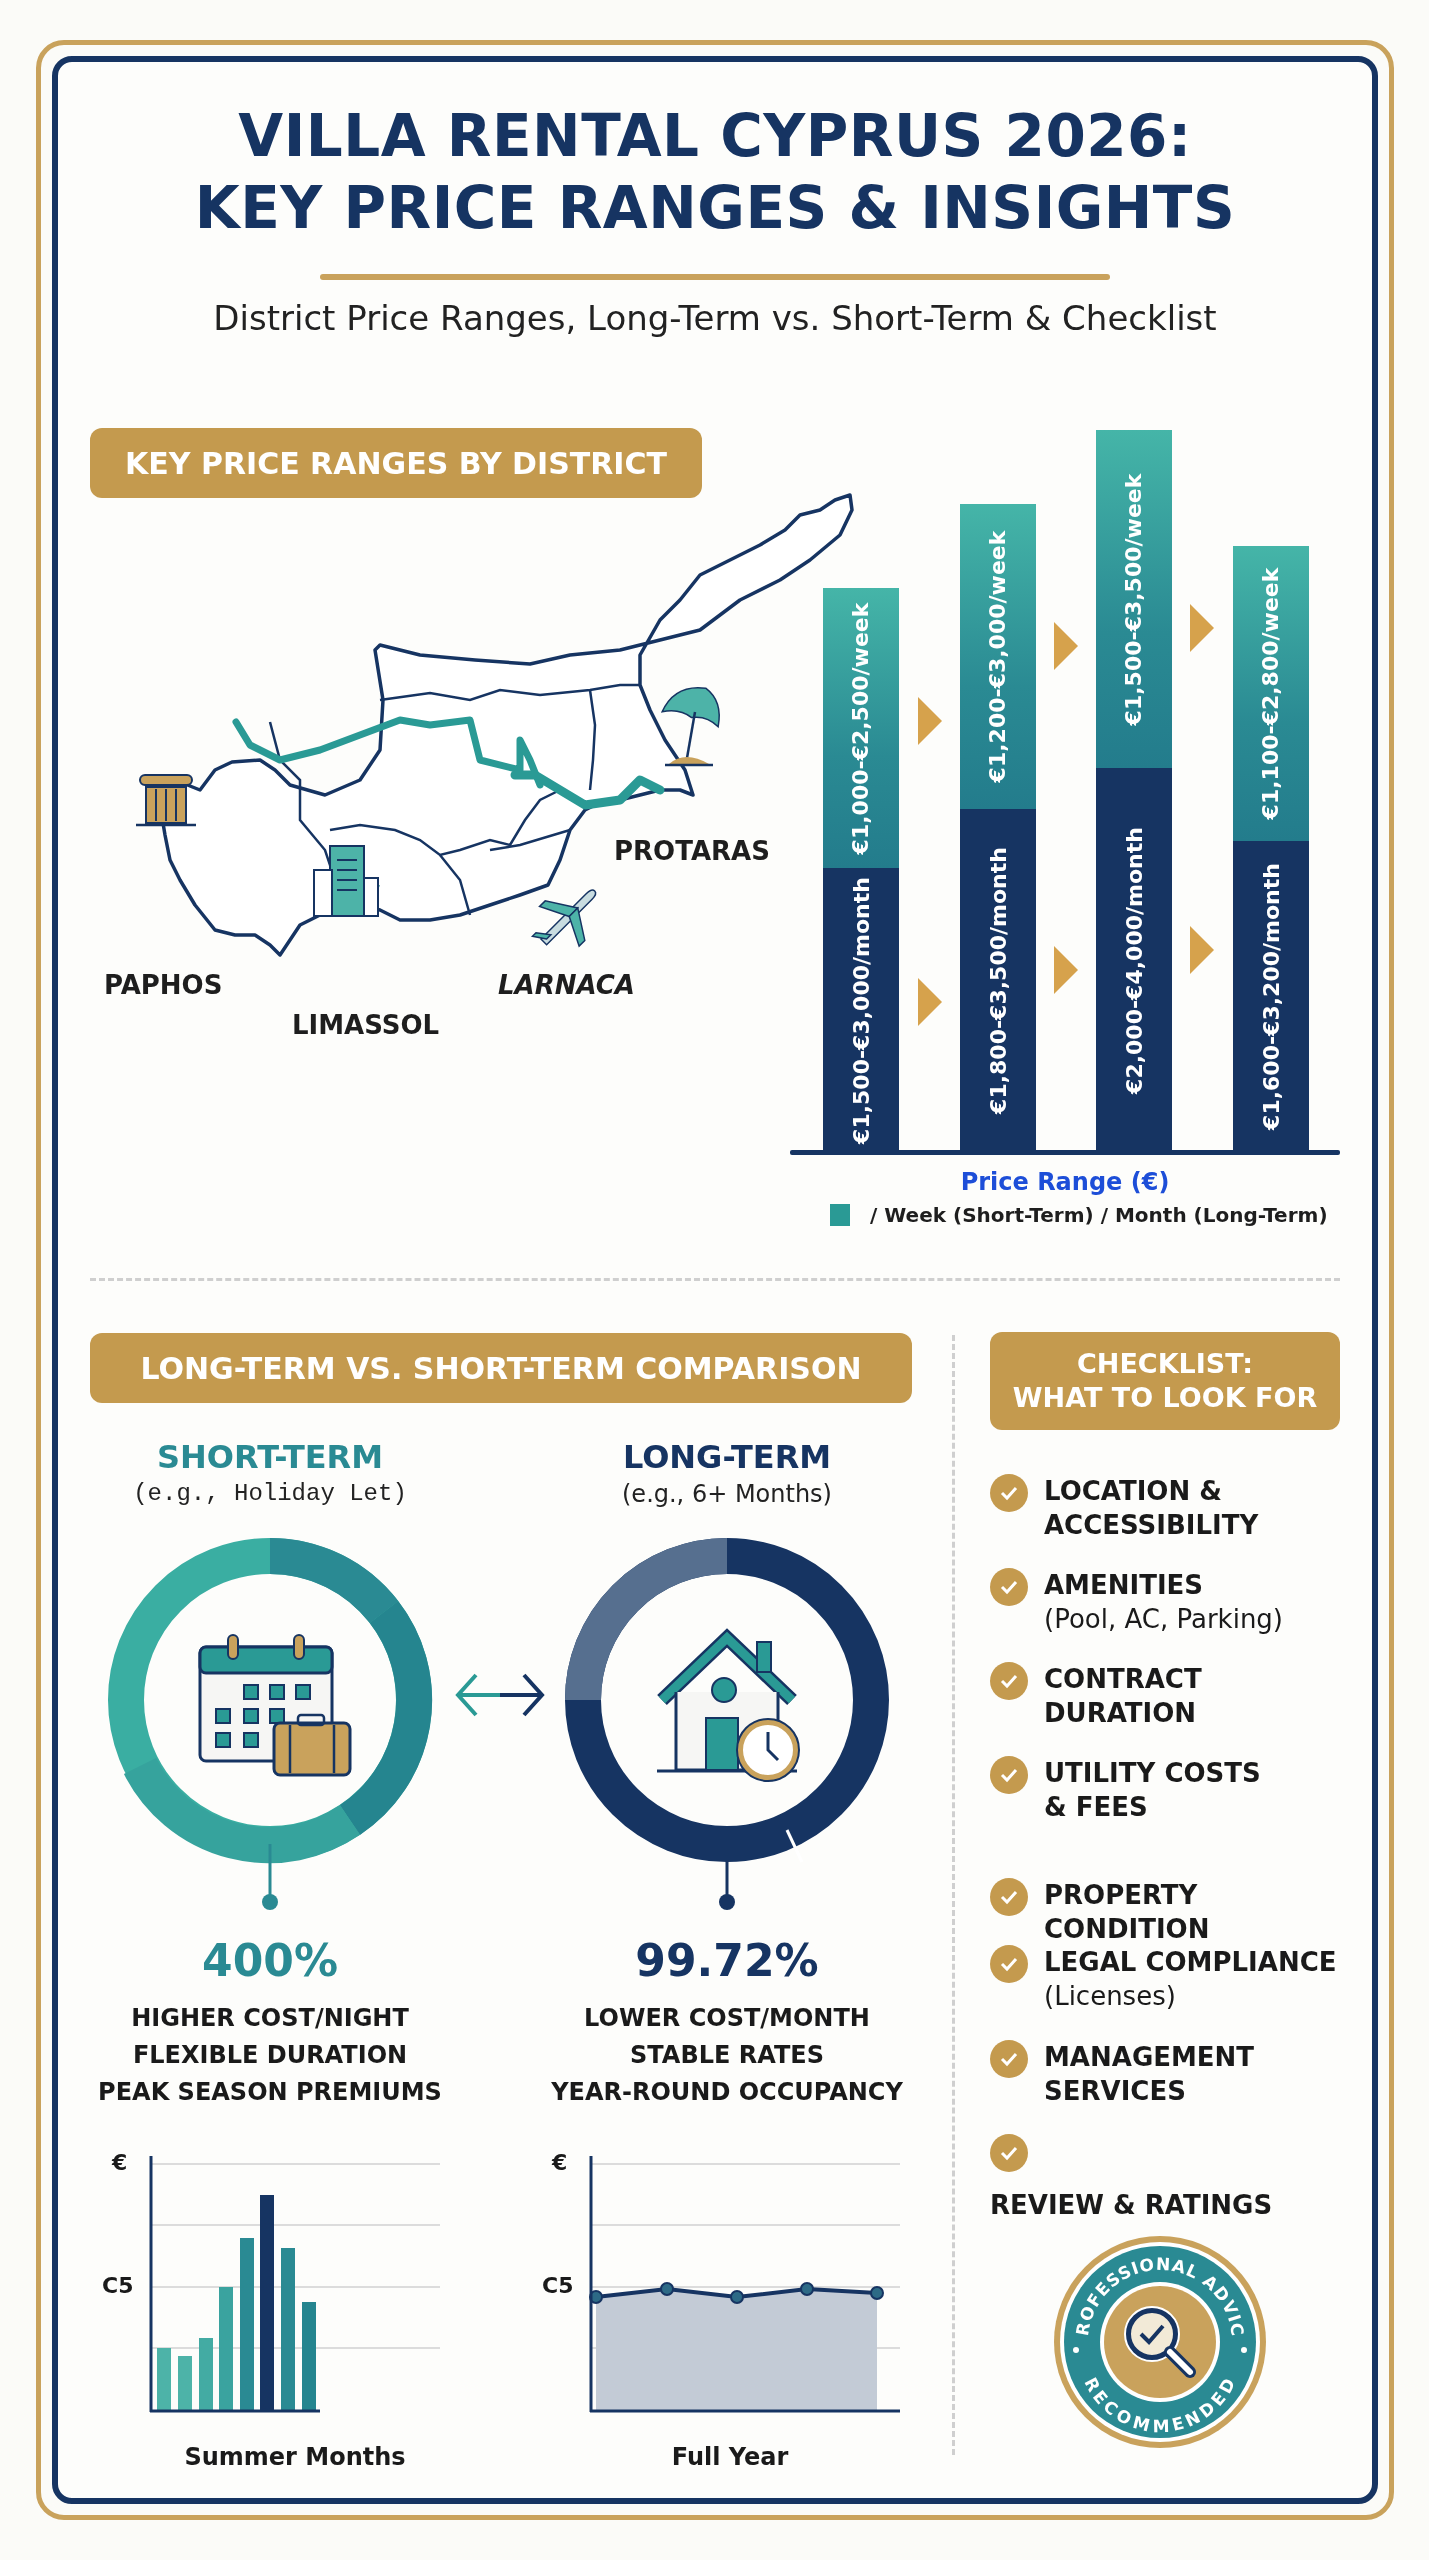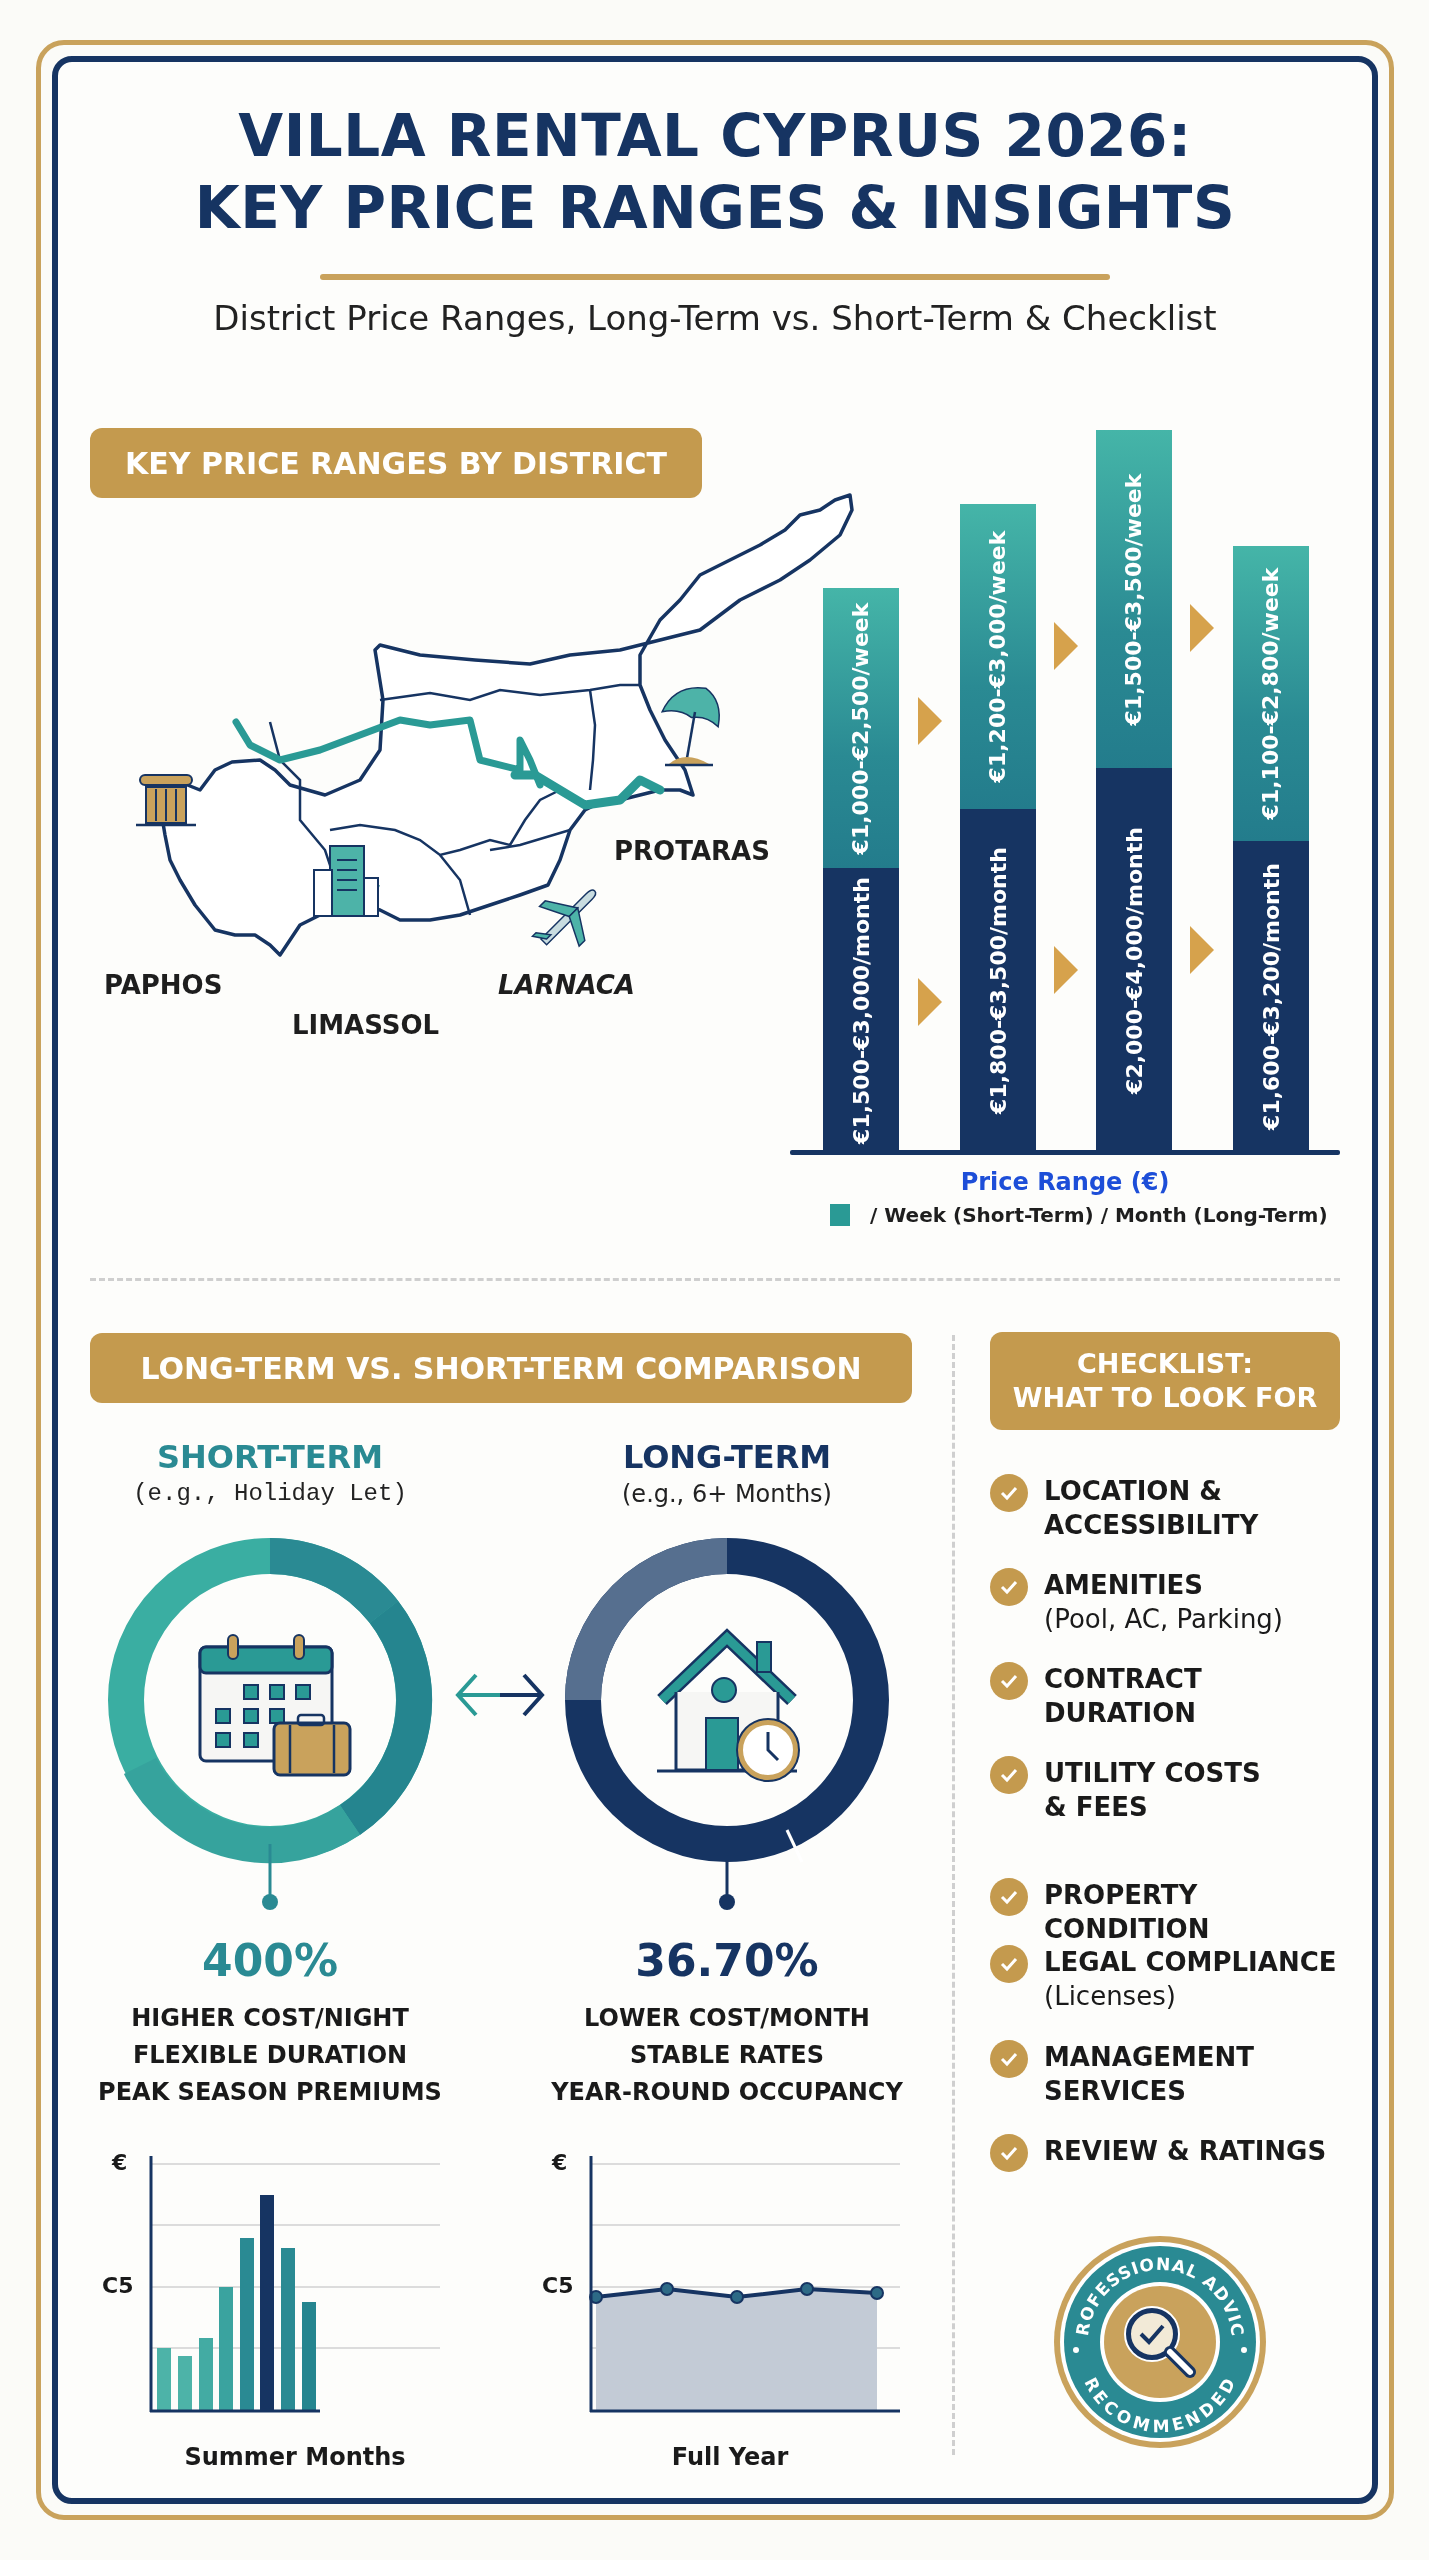--- a/index.html
+++ b/index.html
@@ -230,21 +230,21 @@
     <circle cx="72" cy="60" r="12" fill="#2a9a95" stroke="#163462" stroke-width="2"></circle>
     <rect x="54" y="88" width="32" height="52" fill="#2a9a95" stroke="#163462" stroke-width="2"></rect>
     <line x1="5" y1="141" x2="145" y2="141" stroke="#163462" stroke-width="3"></line>
     <circle cx="116" cy="120" r="28" fill="#fff" stroke="#c9a25c" stroke-width="6"></circle>
     <circle cx="116" cy="120" r="31" fill="none" stroke="#163462" stroke-width="2"></circle>
     <polyline points="116,102 116,120 126,130" fill="none" stroke="#163462" stroke-width="3"></polyline>
   </g>
 </svg>
 
 <div class="abs big-pct" style="left:105px; top:1935px; color:#2a8a93;">400%</div>
-<div class="abs big-pct" style="left:562px; top:1935px; color:#163462;">36.70%</div>
+<div class="abs big-pct" style="left:562px; top:1935px; color:#163462;">99.72%</div>
 
 <div class="abs stat-lines" style="left:80px; top:2000px;">
   <div>HIGHER COST/NIGHT</div>
   <div>FLEXIBLE DURATION</div>
   <div>PEAK SEASON PREMIUMS</div>
 </div>
 <div class="abs stat-lines" style="left:537px; top:2000px;">
   <div>LOWER COST/MONTH</div>
   <div>STABLE RATES</div>
   <div>YEAR-ROUND OCCUPANCY</div>
@@ -391,21 +391,21 @@
   <span class="check-icon">
       <svg width="20" height="16" viewBox="0 0 20 16">
         <polyline points="3,8 8,13 17,3" fill="none" stroke="#fff" stroke-width="3"></polyline>
       </svg>
     </span>
   <div class="check-text">
       <div>MANAGEMENT</div>
       <div>SERVICES</div>
     </div>
 </div>
-<div class="abs check-item" style="top:2134px;">
+<div class="abs check-item" style="top:2134px;flex-direction:column;">
   <span class="check-icon">
       <svg width="20" height="16" viewBox="0 0 20 16">
         <polyline points="3,8 8,13 17,3" fill="none" stroke="#fff" stroke-width="3"></polyline>
       </svg>
     </span>
   <div class="check-text">
       <div>REVIEW &amp; RATINGS</div>
     </div>
 </div>
 

